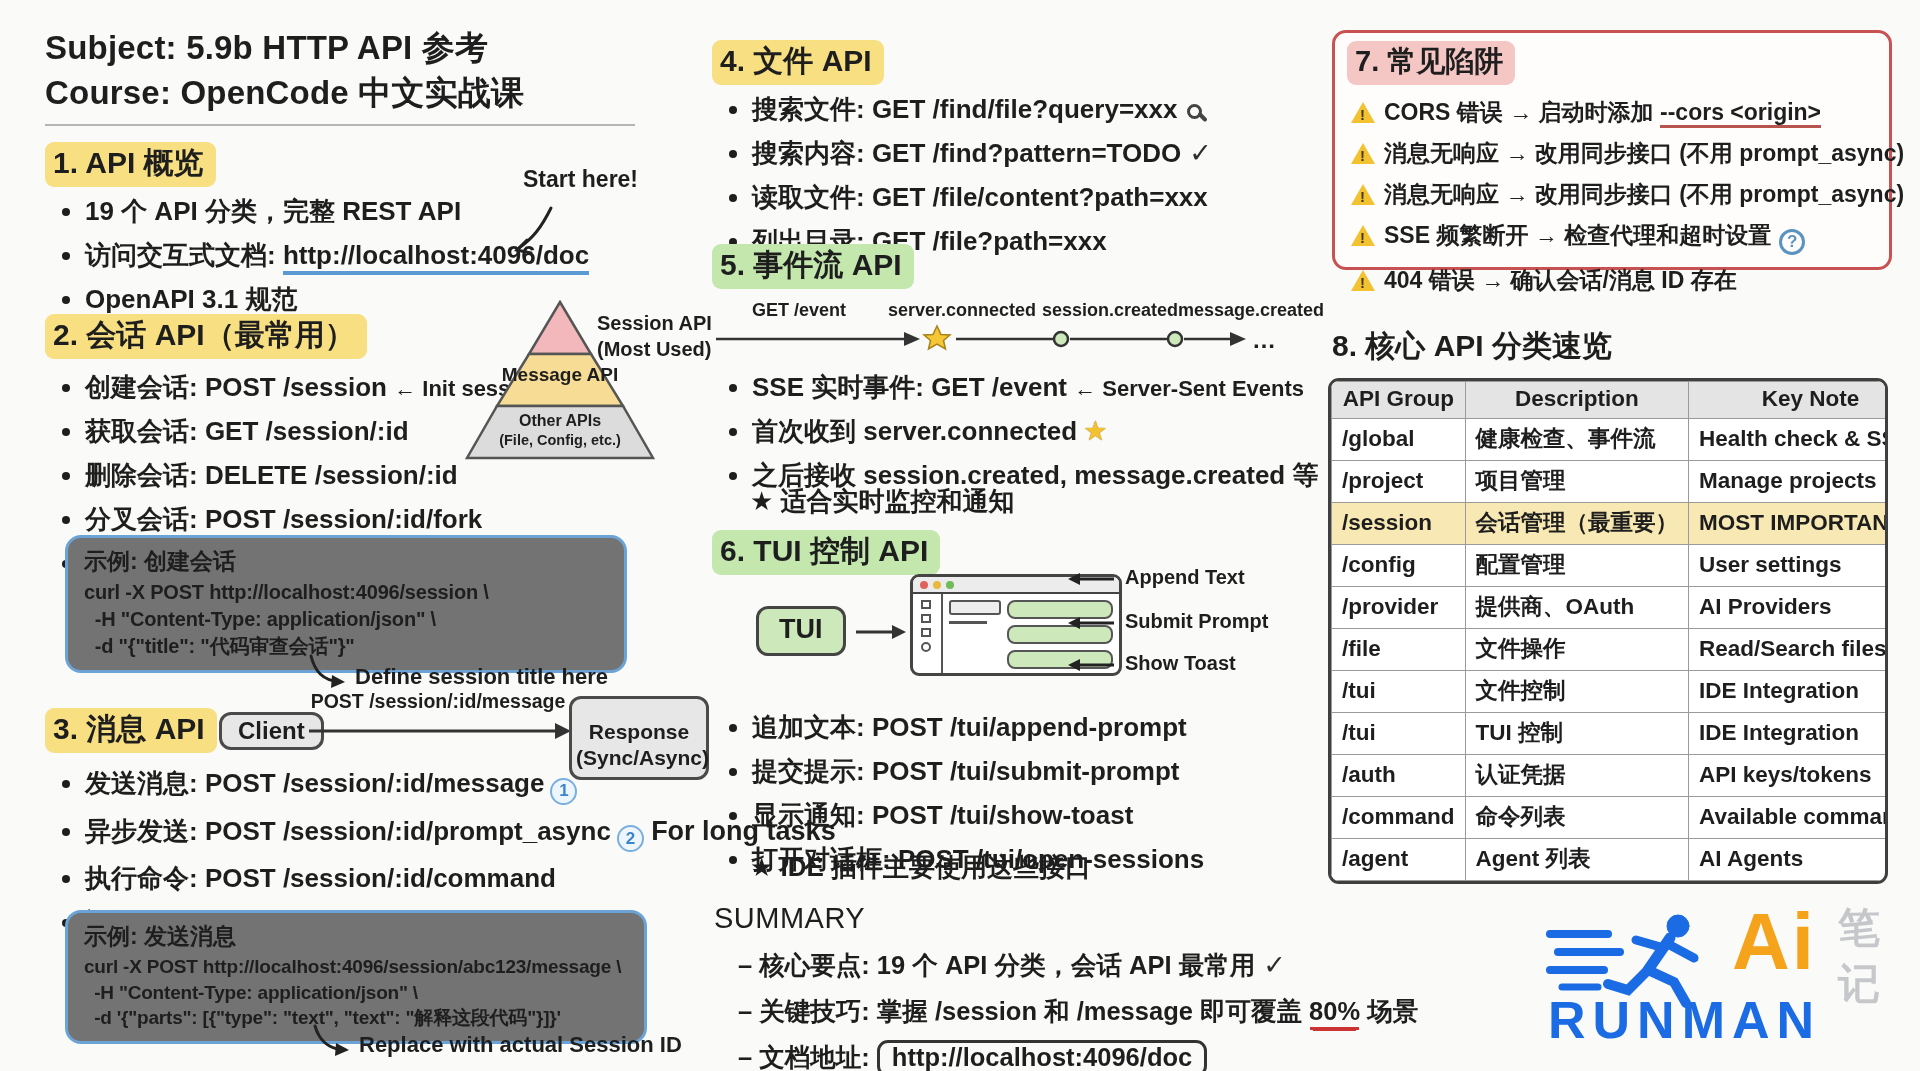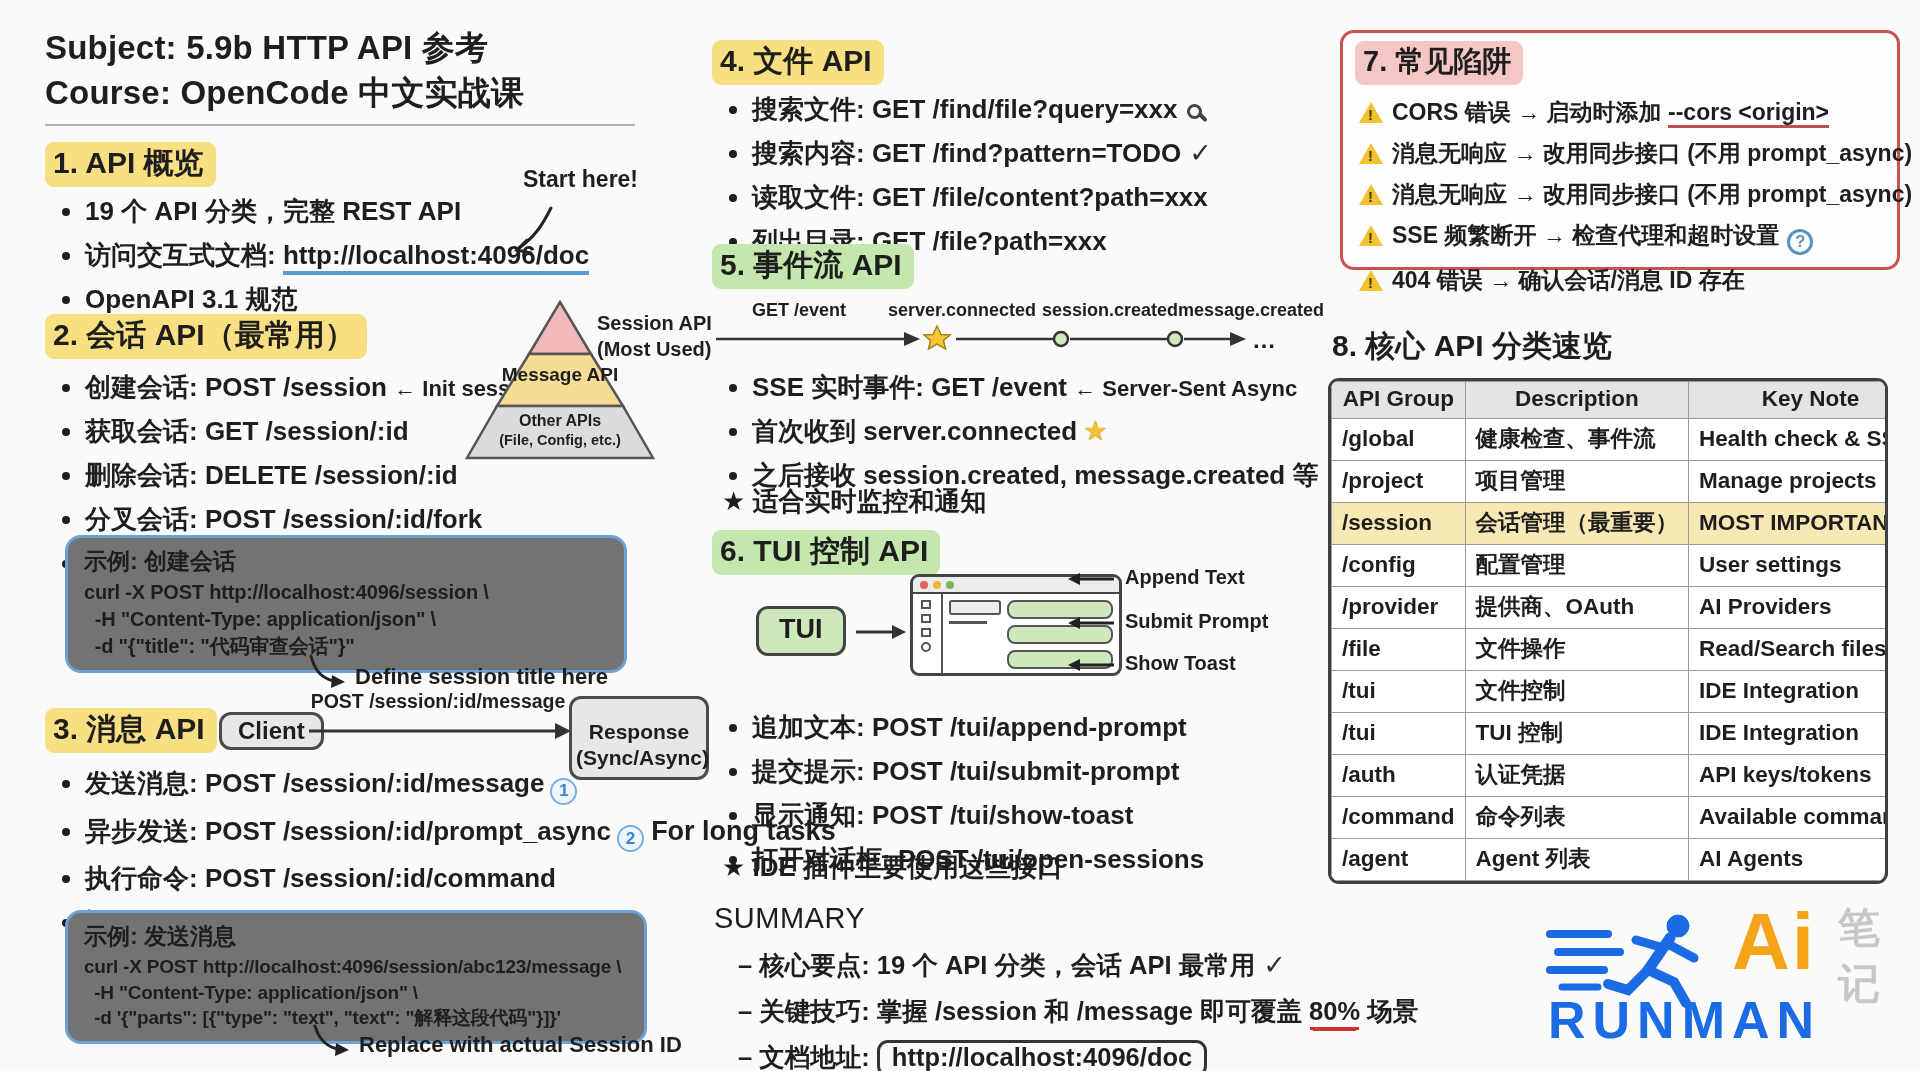--- a/index.html
+++ b/index.html
@@ -22,21 +22,21 @@
   .sec-title{ display:inline-block; font-size:30px; font-weight:800; padding:1px 12px 3px 8px; border-radius:9px; }
   .hl-yellow{ background:#f7df82; }
   .hl-green{ background:#c3e7ad; }
   .hl-pink{ background:#f5c7c4; }
   .plain-title{ font-size:30px; font-weight:800; }
 
   ul.blist{ list-style:disc; padding-left:32px; }
   ul.blist li{ font-size:26px; font-weight:700; margin-bottom:9px; white-space:nowrap; }
   .note{ font-size:22px; font-weight:700; }
   .smallnote{ font-size:27px; font-weight:700; }
-  .star-line{ font-size:26px; font-weight:700; }
+  .star-line{ font-size:26px; font-weight:700;margin-left:28px; }
 
   .doclink{ border-bottom:4px solid #5b9bd5; padding-bottom:1px; cursor:pointer; }
 
   .codebox{
     background:#737373; border:3px solid #6ba3d6; border-radius:16px;
     padding:8px 16px 10px 16px;
   }
   .codebox .cb-title{ font-size:23px; font-weight:800; margin-bottom:2px; }
   .codebox .code{ font-size:20px; font-weight:700; white-space:pre; line-height:1.35; letter-spacing:-0.2px; }
 
@@ -257,21 +257,21 @@
         <circle cx="349" cy="17" r="7" fill="#cde9bc" stroke="#333" stroke-width="2.5"></circle>
         <line x1="358" y1="17" x2="456" y2="17"></line>
         <circle cx="463" cy="17" r="7" fill="#cde9bc" stroke="#333" stroke-width="2.5"></circle>
         <line x1="472" y1="17" x2="518" y2="17"></line>
         <polygon class="ah" points="518,10 534,17 518,24"></polygon>
       </svg>
       <span class="tl-ellipsis">…</span>
     </div>
 
     <ul class="blist abs" style="left:8px;top:352px">
-      <li><span>SSE 实时事件: GET /event</span> <span class="note">← Server-Sent Async</span></li>
+      <li><span>SSE 实时事件: GET /event</span> <span class="note">← Server-Sent Events</span></li>
       <li><span>首次收到 server.connected</span><span class="goldstar"></span></li>
       <li><span>之后接收 session.created, message.created 等</span></li>
     </ul>
     <div class="star-line abs" style="left:10px;top:466px">★ 适合实时监控和通知</div>
 
     <span class="sec-title hl-green abs" style="left:0;top:512px">6. TUI 控制 API</span>
 
     <div class="abs" style="left:0;top:556px;width:620px;height:118px">
       <span class="tui-box" style="left:44px;top:32px">TUI</span>
       <svg class="abs" style="left:142px;top:48px" width="54" height="20">
@@ -336,21 +336,21 @@
     <div class="abs" style="left:26px;top:930px">
       <div class="sum-line"><span>– 核心要点: 19 个 API 分类，会话 API 最常用</span><span class="check"></span></div>
       <div class="sum-line"><span>– 关键技巧: 掌握 /session 和 /message 即可覆盖 </span><span class="pct">80%</span><span> 场景</span></div>
       <div class="sum-line"><span>– 文档地址: </span><span class="urlbox">http://localhost:4096/doc</span></div>
 
     </div>
   </div>
 
   <div class="col" id="c3">
 
-    <div class="pitbox" style="left:12px;top:12px;width:560px;height:240px">
+    <div class="pitbox" style="left:4px;top:12px;width:560px;height:240px">
       <span class="sec-title hl-pink" style="position:absolute;left:12px;top:8px;font-size:29px">7. 常见陷阱</span>
       <div style="position:absolute;left:16px;top:64px">
         <div class="pit"><span class="warn-ic"></span><span>CORS 错误 → 启动时添加 </span><span class="cors-em">--cors &lt;origin&gt;</span></div>
         <div class="pit"><span class="warn-ic"></span><span>消息无响应 → 改用同步接口 (不用 prompt_async)</span></div>
         <div class="pit"><span class="warn-ic"></span><span>消息无响应 → 改用同步接口 (不用 prompt_async)</span></div>
         <div class="pit"><span class="warn-ic"></span><span>SSE 频繁断开 → 检查代理和超时设置</span><span class="qmark"></span></div>
         <div class="pit"><span class="warn-ic"></span><span>404 错误 → 确认会话/消息 ID 存在</span></div>
       </div>
     </div>
 

